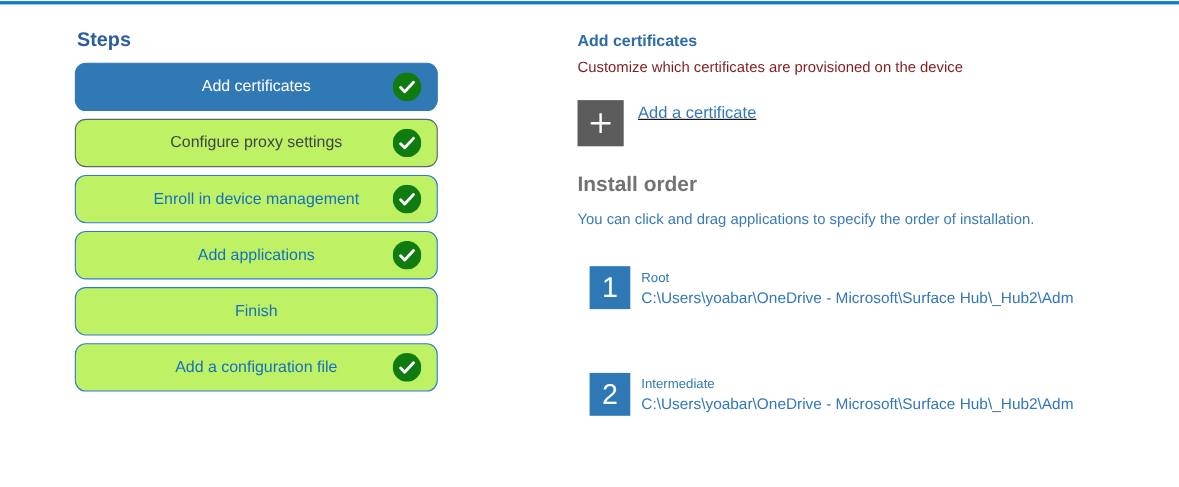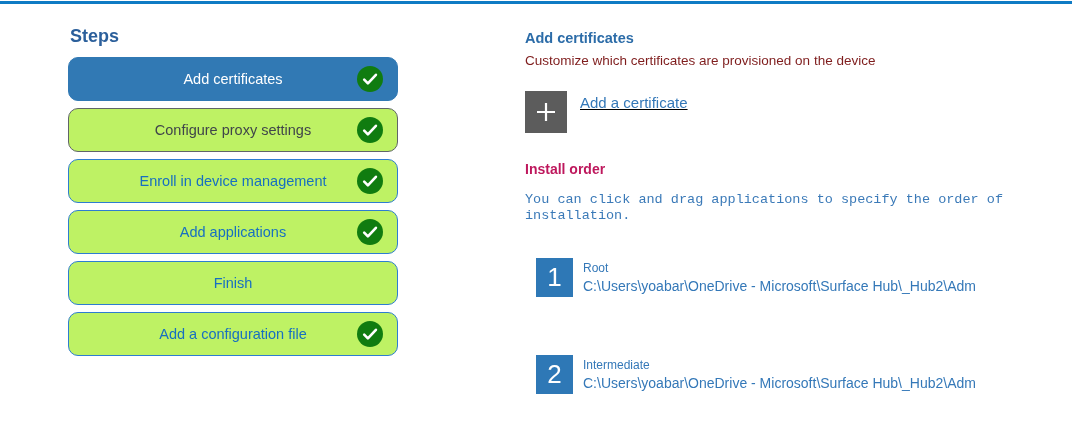--- a/index.html
+++ b/index.html
@@ -110,31 +110,30 @@
     flex: 0 0 auto;
   }
   .add-cert-label {
     font-size: 15px;
     color: #3478b8;
     margin-top: 3px;
     line-height: 18px;
   }
   .install-heading {
     margin: 28px 0 15px;
-    font-size: 14px;
+    font-size: 19px;
     font-weight: 700;
-    color: #be185d;
+    color: #737373;
     line-height: 16px;
   }
   .install-instruction {
     margin: 8px 0 0;
     font-size: 13.5px;
     color: #3b7ab8;
     line-height: 16px;
-    font-family: Liberation Mono, monospace;
   }
   .install-items {
     margin-top: 34px;
     margin-left: 11px;
   }
   .install-item {
     display: flex;
     align-items: flex-start;
     gap: 10px;
     margin-bottom: 58px;

